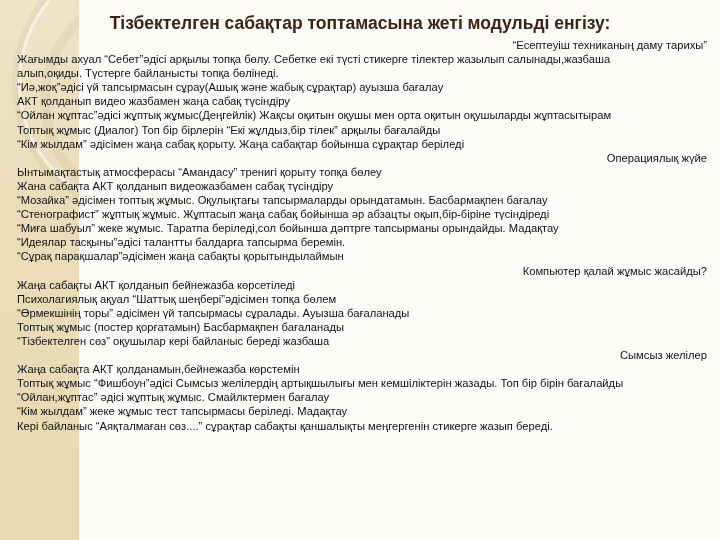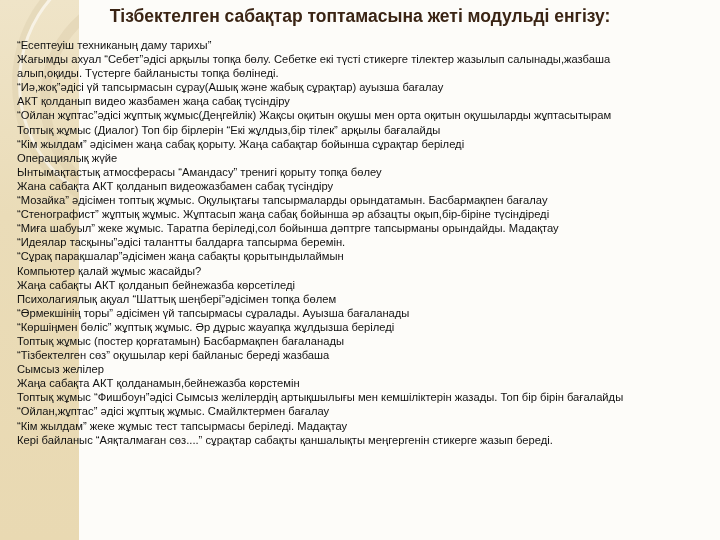--- a/index.html
+++ b/index.html
@@ -23,31 +23,31 @@
     .left-panel .arc2 {
       position: absolute; left: 40px; top: -10px; width: 190px; height: 200px;
       border-radius: 50%;
       border: 10px solid rgba(220,205,170,0.45);
     }
     .right-panel {
       position: absolute; left: 79px; top: 0; width: 641px; height: 540px;
       background: #fdfcf9;
     }
     .title {
-      position: absolute; left: 0; top: 6px; width: 720px;
+      position: absolute; left: 0; top: 13px; width: 720px;
       text-align: center;
       font-size: 17.5px; font-weight: bold; color: #3a2414;
       letter-spacing: 0px;
     }
     .content {
       position: absolute; left: 17px; top: 38px; width: 690px;
       font-size: 11.2px; line-height: 14.1px; color: #111111;
     }
     .line { white-space: nowrap; }
-    .center { text-align: left; padding-right: 0; }
+    .center { text-align: right; padding-right: 0; }
   </style>
 </head>
 <body>
 
 <div class="left-panel">
   <div class="arc"></div>
   <div class="arc2"></div>
 </div>
 <div class="right-panel"></div>
 
@@ -67,21 +67,20 @@
     <div class="line">Жана сабақта АКТ қолданып видеожазбамен сабақ түсіндіру</div>
     <div class="line">“Мозайка” әдісімен топтық жұмыс. Оқулықтағы тапсырмаларды орындатамын.   Басбармақпен бағалау</div>
     <div class="line">“Стенографист” жұптық жұмыс. Жұптасып жаңа сабақ бойынша әр абзацты оқып,бір-біріне түсіндіреді</div>
     <div class="line">“Миға шабуыл” жеке жұмыс. Таратпа беріледі,сол бойынша дәптрге тапсырманы орындайды.  Мадақтау</div>
     <div class="line">“Идеялар тасқыны”әдісі талантты балдарға тапсырма беремін.</div>
     <div class="line">“Сұрақ парақшалар”әдісімен жаңа сабақты қорытындылаймын</div>
     <div class="line center">Компьютер қалай жұмыс жасайды?</div>
     <div class="line">Жаңа сабақты АКТ қолданып бейнежазба көрсетіледі</div>
     <div class="line">Психолагиялық ақуал “Шаттық шеңбері”әдісімен топқа бөлем</div>
     <div class="line">“Өрмекшінің торы” әдісімен үй тапсырмасы сұралады.    Ауызша бағаланады</div>
-    <div class="line">“Көршіңмен бөліс” жұптық жұмыс. Әр дұрыс жауапқа жұлдызша беріледі</div>
     <div class="line">Топтық жұмыс (постер қорғатамын)     Басбармақпен бағаланады</div>
     <div class="line">“Тізбектелген сөз” оқушылар кері байланыс береді жазбаша</div>
     <div class="line center">Сымсыз желілер</div>
     <div class="line">Жаңа сабақта АКТ қолданамын,бейнежазба көрстемін</div>
     <div class="line">Топтық жұмыс “Фишбоун”әдісі Сымсыз желілердің артықшылығы мен кемшіліктерін жазады. Топ бір бірін бағалайды</div>
     <div class="line">“Ойлан,жұптас” әдісі жұптық жұмыс. Смайлктермен бағалау</div>
     <div class="line">“Кім жылдам” жеке жұмыс тест тапсырмасы беріледі. Мадақтау</div>
     <div class="line">Кері байланыс “Аяқталмаған сөз....” сұрақтар сабақты қаншалықты меңгергенін стикерге жазып береді.</div>
   </div>
 

